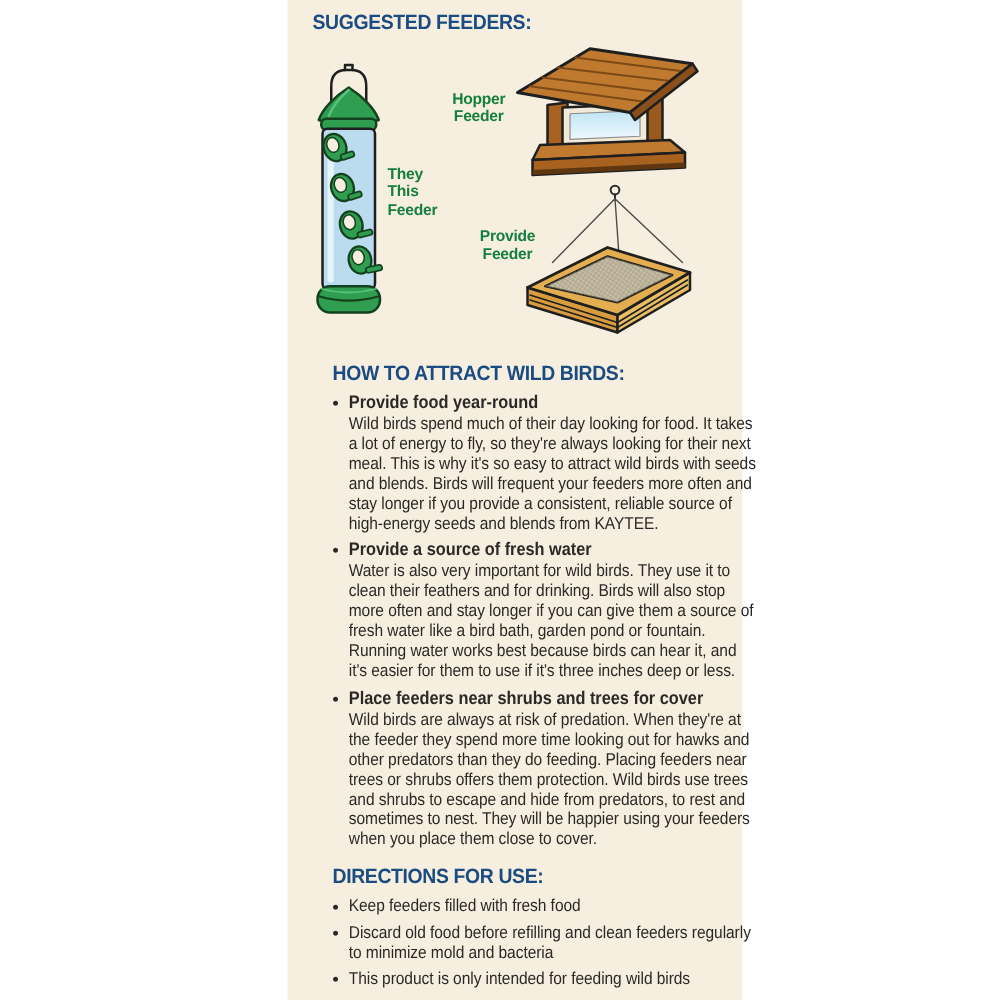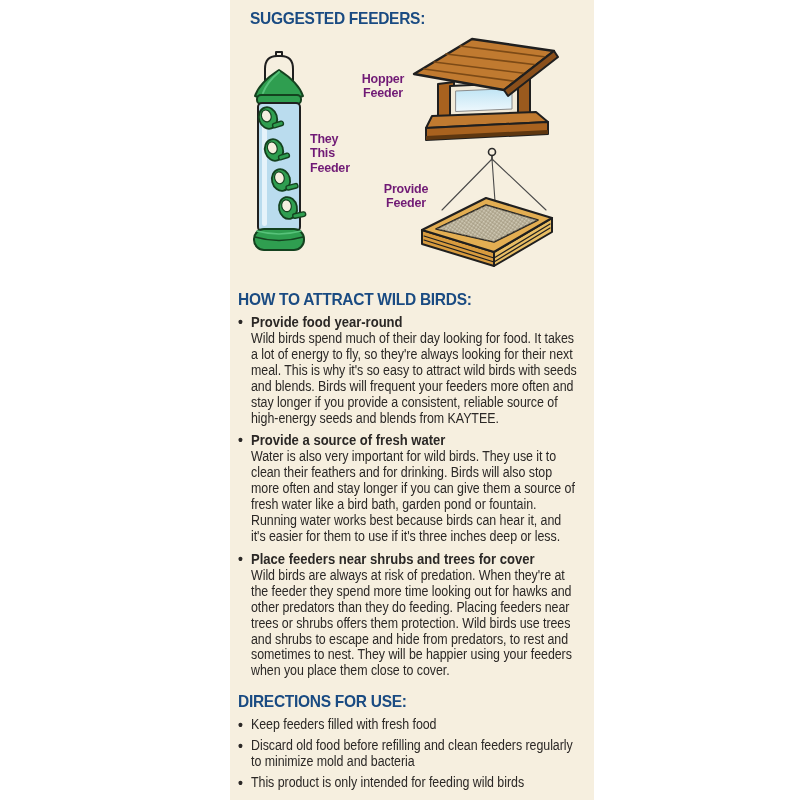--- a/index.html
+++ b/index.html
@@ -29,31 +29,31 @@
   }
   
   .illos { position: relative; height: 284px; }
   .sf-heading { position: absolute; left: 20px; top: 9px; }
   .illo { position: absolute; }
   .tube-svg     { left: 16px;  top: 46px;  width: 66px;  height: 216px; }
   .hopper-svg   { left: 178px; top: 32px;  width: 152px; height: 112px; }
   .platform-svg { left: 184px; top: 144px; width: 146px; height: 126px; }
   .lbl {
     position: absolute;
-    color: #701a75;
+    color: #15803d;
     font-weight: bold;
     font-size: 12.5px;
     line-height: 1.14;
     letter-spacing: -0.2px;
   }
   .tube-lbl     { left: 80px;  top: 132px; text-align: left; }
   .hopper-lbl   { left: 126px; top: 72px;  width: 54px; text-align: center; }
   .platform-lbl { left: 146px; top: 182px; width: 60px; text-align: center; }
   
-  .content { padding: 0 12px 0 8px; color: #2b2826; }
+  .content { padding: 0 12px 0 36px; color: #2b2826; }
   .howto-heading { margin: 6px 0 5px 0; }
   .dir-heading   { margin: 13px 0 6px 0; }
   ul { list-style: none; }
   .attract > li, .dir > li { position: relative; padding-left: 13px; }
   .attract > li { margin-bottom: 6px; }
   .dir > li { margin-bottom: 5px; }
   .bullet {
     position: absolute; left: 0; top: 0;
     font-weight: bold; font-size: 14px; line-height: 17px;
   }

